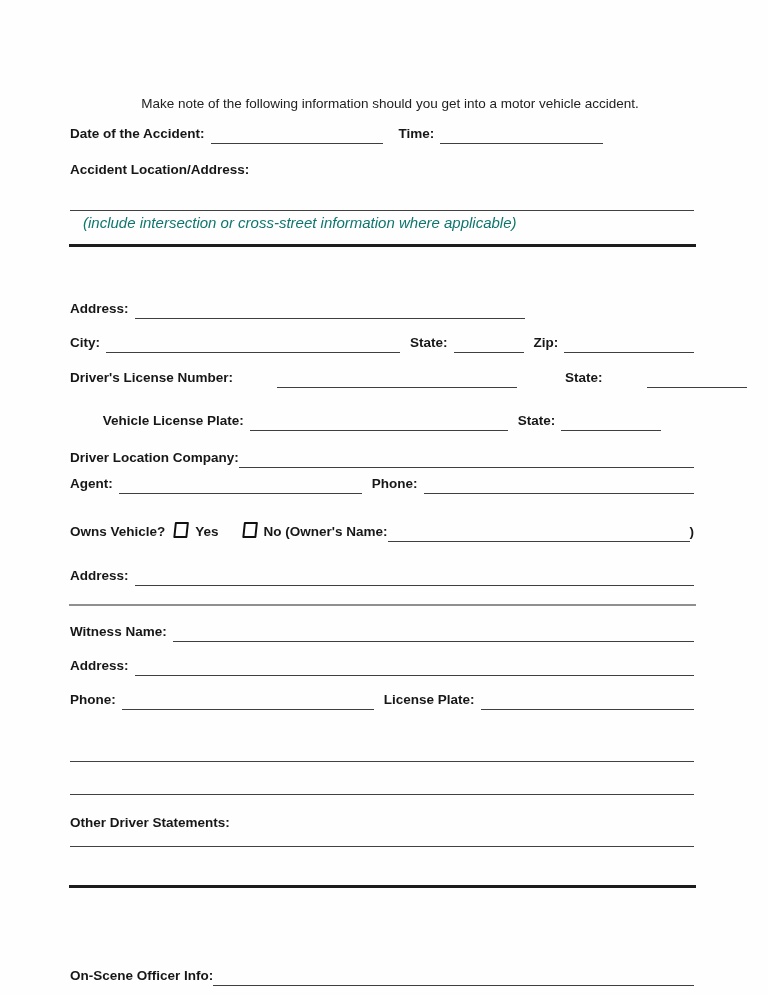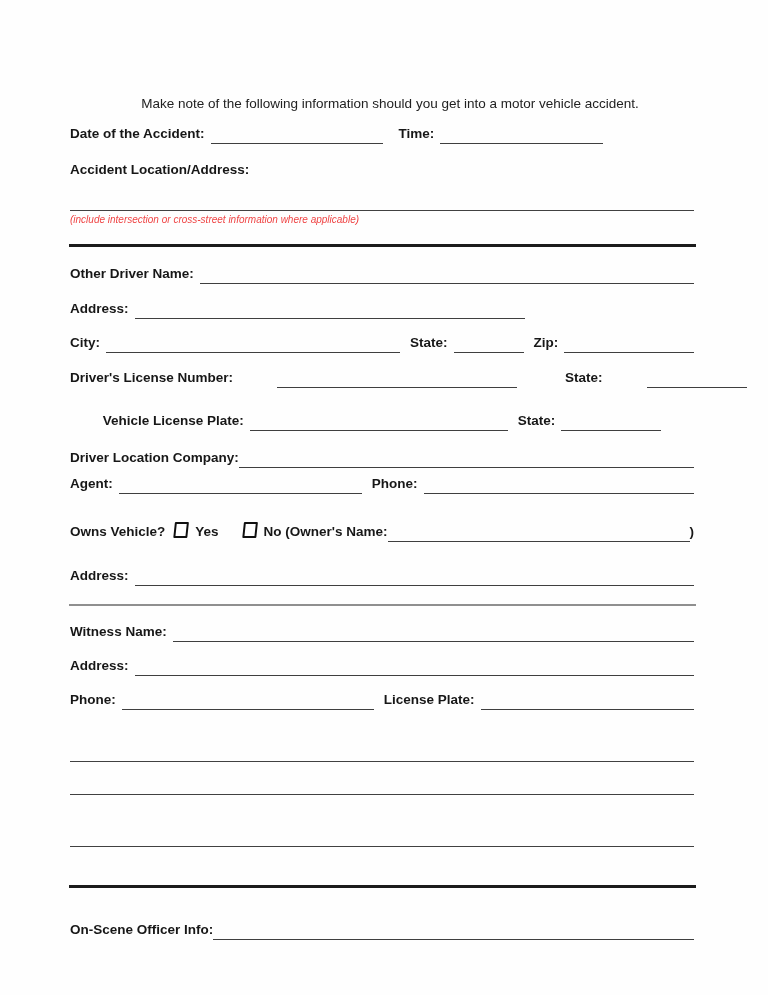--- a/index.html
+++ b/index.html
@@ -52,25 +52,25 @@
     position: absolute;
     left: 0; right: 0;
     text-align: center;
     font-size: 13.5px;
     font-weight: 400;
     color: #222;
     padding-left: 12px;
   }
   .hint {
     position: absolute;
-    left: 70px;
-    font-size: 10px;
+    left: 83px;
+    font-size: 15px;
     font-style: italic;
     font-weight: 400;
-    color: #ef4444;
+    color: #0f766e;
   }
   .wline {
     position: absolute;
     left: 70px;
     right: 74px;
     border-bottom: 1.6px solid #414141;
     height: 0;
   }
   .divider {
     position: absolute;
@@ -112,24 +112,20 @@
   </div>
 
   <div class="row" style="top:162px;">
     <span class="lbl">Accident Location/Address:</span>
   </div>
   <div class="wline" style="top:210px;"></div>
   <div class="hint" style="top:214px;">(include intersection or cross-street information where applicable)</div>
 
   <div class="divider" style="top:244px;"></div>
 
-  <div class="row" style="top:266px;">
-    <span class="lbl">Other Driver Name:</span>
-    <span class="blank grow ml6"></span>
-  </div>
 
   <div class="row" style="top:301px;">
     <span class="lbl">Address:</span>
     <span class="blank ml6" style="width:390px;"></span>
   </div>
 
   <div class="row" style="top:335px;">
     <span class="lbl">City:</span>
     <span class="blank ml6" style="width:294px;"></span>
     <span class="lbl ml10">State:</span>
@@ -194,22 +190,25 @@
   <div class="row" style="top:692px;">
     <span class="lbl">Phone:</span>
     <span class="blank ml6" style="width:252px;"></span>
     <span class="lbl ml10">License Plate:</span>
     <span class="blank grow ml6"></span>
   </div>
 
   <div class="wline" style="top:761px;"></div>
   <div class="wline" style="top:794px;"></div>
 
+  <div class="row" style="top:815px;">
+    <span class="lbl">Other Driver Statements:</span>
+  </div>
   <div class="wline" style="top:846px;"></div>
 
   <div class="divider" style="top:885px;"></div>
 
-  <div class="row" style="top:922px;">
+  <div class="row" style="top:968px;">
     <span class="lbl">On-Scene Officer Info:</span>
     <span class="blank grow"></span>
   </div>
 
 </div>
 
 </body></html>

